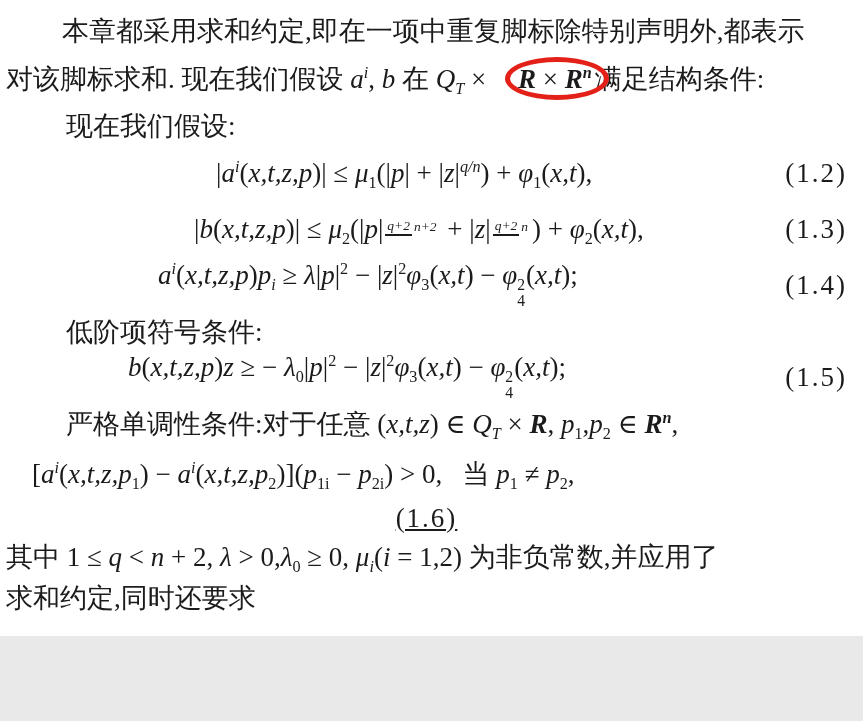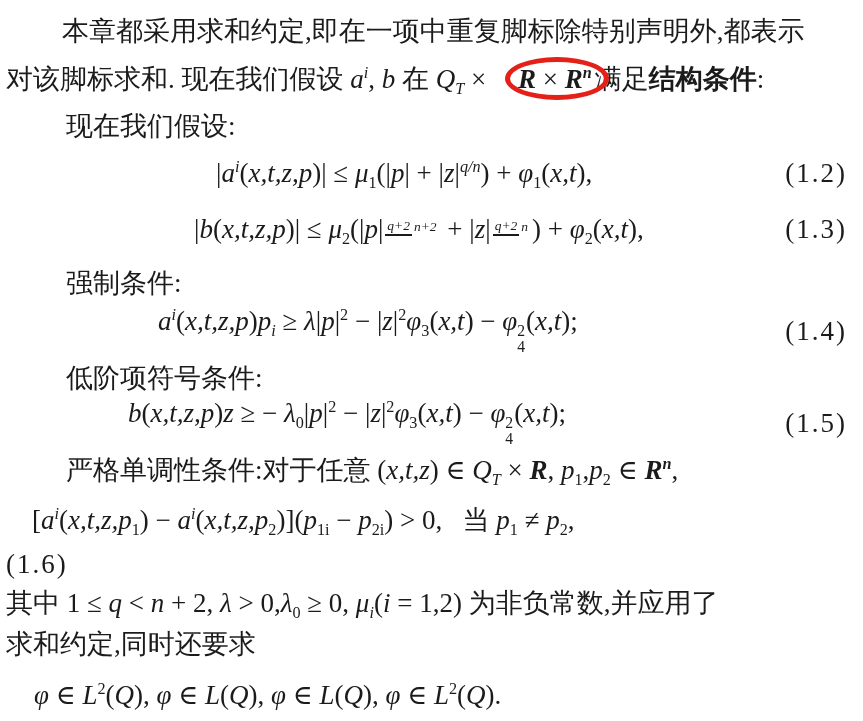--- a/index.html
+++ b/index.html
@@ -1,37 +1,37 @@
 <!DOCTYPE html>
 <html style="--bg: #ffffff; --ink: #1b1b1b; --red: #e32119;"><head>
 <meta charset="utf-8">
 <style>
   html,body{margin:0;padding:0;background:#e9e9e9;}
   .page{
     position:relative;
-    width:863px;height:721px;
+    width:863px;height:636px;
     margin:0 auto;
     background:var(--bg,#ffffff);
     color:var(--ink,#1b1b1b);
     font-family:"Liberation Serif","DejaVu Serif",serif;
     font-size:27px;
     box-sizing:border-box;
     padding:8px 10px 0 6px;
     overflow:hidden;
   }
   .line{display:flex;align-items:center;white-space:nowrap;}
-  .line.rightnum{justify-content:flex-start;}
+  .line.rightnum{justify-content:center;text-decoration:underline;}
   .ind1{padding-left:56px;}
   .ind2{padding-left:60px;}
   .eq{display:flex;align-items:center;white-space:nowrap;}
   .eq .num{margin-left:auto;padding-right:6px;letter-spacing:2px;}
   [data-math] span{white-space:pre;}
   .it{font-style:italic;}
   .bi{font-style:italic;font-weight:700;}
-  .bold{font-weight:700;}
+  .bold{font-weight:400;}
   .sup{font-size:60%;vertical-align:super;line-height:0;}
   .sub{font-size:60%;vertical-align:sub;line-height:0;}
   .frac{
     display:inline-flex;flex-direction:row;align-items:center;
     font-size:50%;line-height:1.15;font-style:italic;
     vertical-align:0.55em;margin:0 2px;
   }
   .frac .fnum{border-bottom:2px solid currentColor;padding:0 2px;}
   .frac .fden{padding:0 2px;}
   .ss{
@@ -70,23 +70,20 @@
     <span class="body" style="padding-left:210px" data-math="equations.eq12.tokens"><span>|</span><span class="it">a</span><span class="it sup">i</span><span>(</span><span class="it">x,t,z,p</span><span>)| ≤ </span><span class="it">μ</span><span class="sub">1</span><span>(|</span><span class="it">p</span><span>| + |</span><span class="it">z</span><span>|</span><span class="it sup">q/n</span><span>) + </span><span class="it">φ</span><span class="sub">1</span><span>(</span><span class="it">x,t</span><span>),</span></span>
     <span class="num">(1.2)</span>
   </div>
 
   <div class="eq" style="height:62px">
     <span class="body" style="padding-left:188px" data-math="equations.eq13.tokens"><span>|</span><span class="it">b</span><span>(</span><span class="it">x,t,z,p</span><span>)| ≤ </span><span class="it">μ</span><span class="sub">2</span><span>(|</span><span class="it">p</span><span>|</span><span class="frac"><span class="fnum">q+2</span><span class="fden">n+2</span></span><span> + |</span><span class="it">z</span><span>|</span><span class="frac"><span class="fnum">q+2</span><span class="fden">n</span></span><span>) + </span><span class="it">φ</span><span class="sub">2</span><span>(</span><span class="it">x,t</span><span>),</span></span>
     <span class="num">(1.3)</span>
   </div>
 
 
-  <div class="line" style="height:46px">
-    <span class="ind2">强制条件:</span>
-  </div>
 
   <div class="eq" style="height:50px">
     <span class="body" style="padding-left:152px" data-math="equations.eq14.tokens"><span class="it">a</span><span class="it sup">i</span><span>(</span><span class="it">x,t,z,p</span><span>)</span><span class="it">p</span><span class="it sub">i</span><span> ≥ </span><span class="it">λ</span><span>|</span><span class="it">p</span><span>|</span><span class="sup">2</span><span> − |</span><span class="it">z</span><span>|</span><span class="sup">2</span><span class="it">φ</span><span class="sub">3</span><span>(</span><span class="it">x,t</span><span>) − </span><span class="it">φ</span><span class="ss"><span>2</span><span>4</span></span><span>(</span><span class="it">x,t</span><span>);</span></span>
     <span class="num">(1.4)</span>
   </div>
 
   <div class="line" style="height:44px">
     <span class="ind2">低阶项符号条件:</span>
   </div>
 

